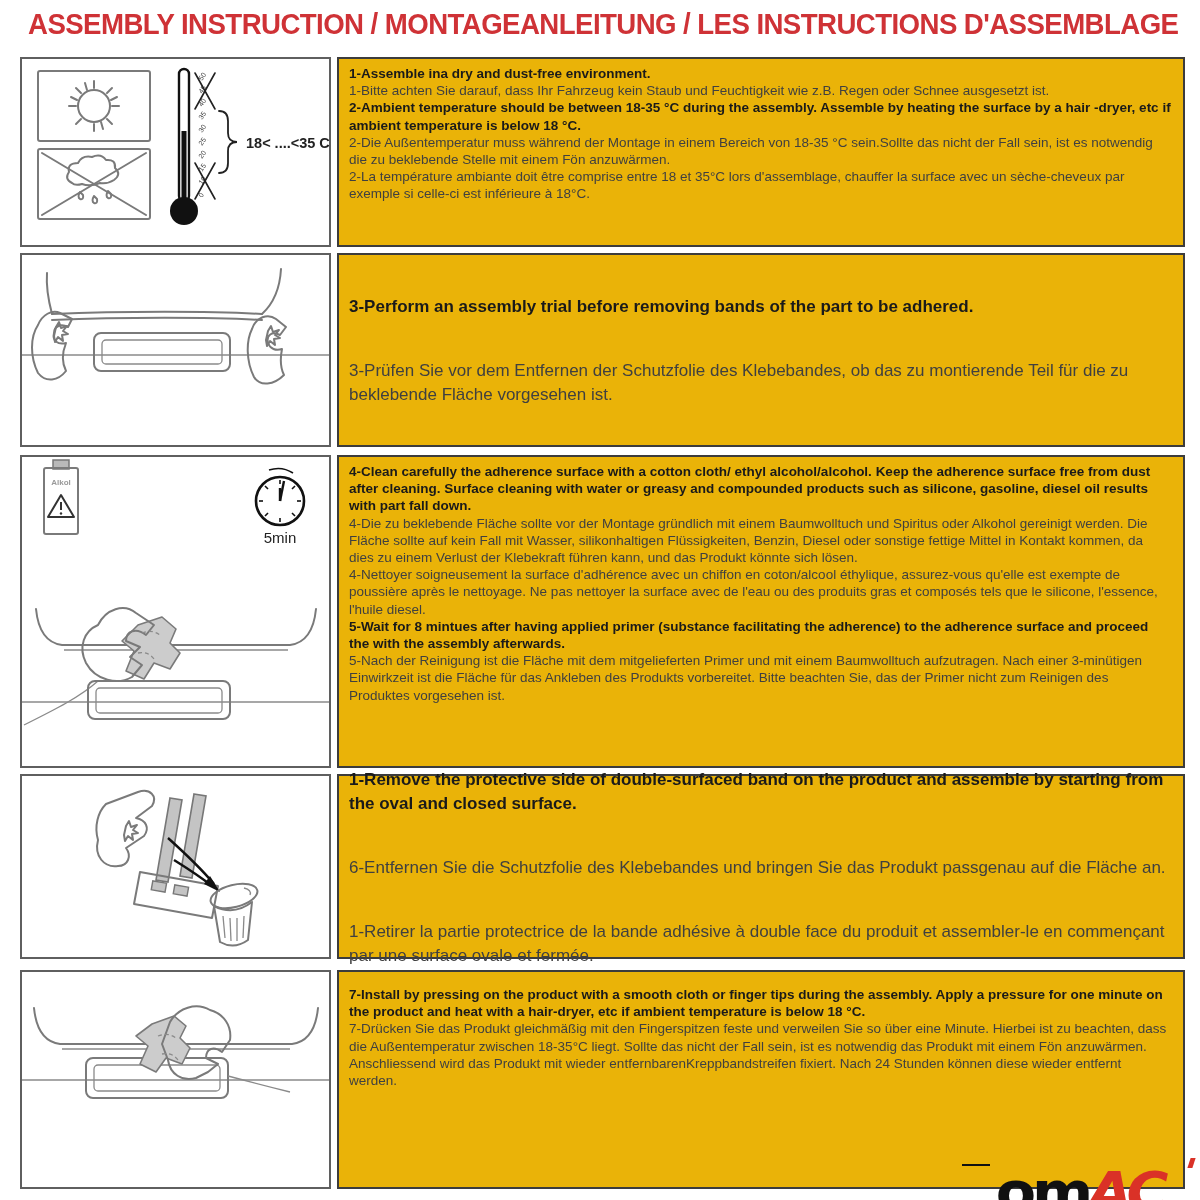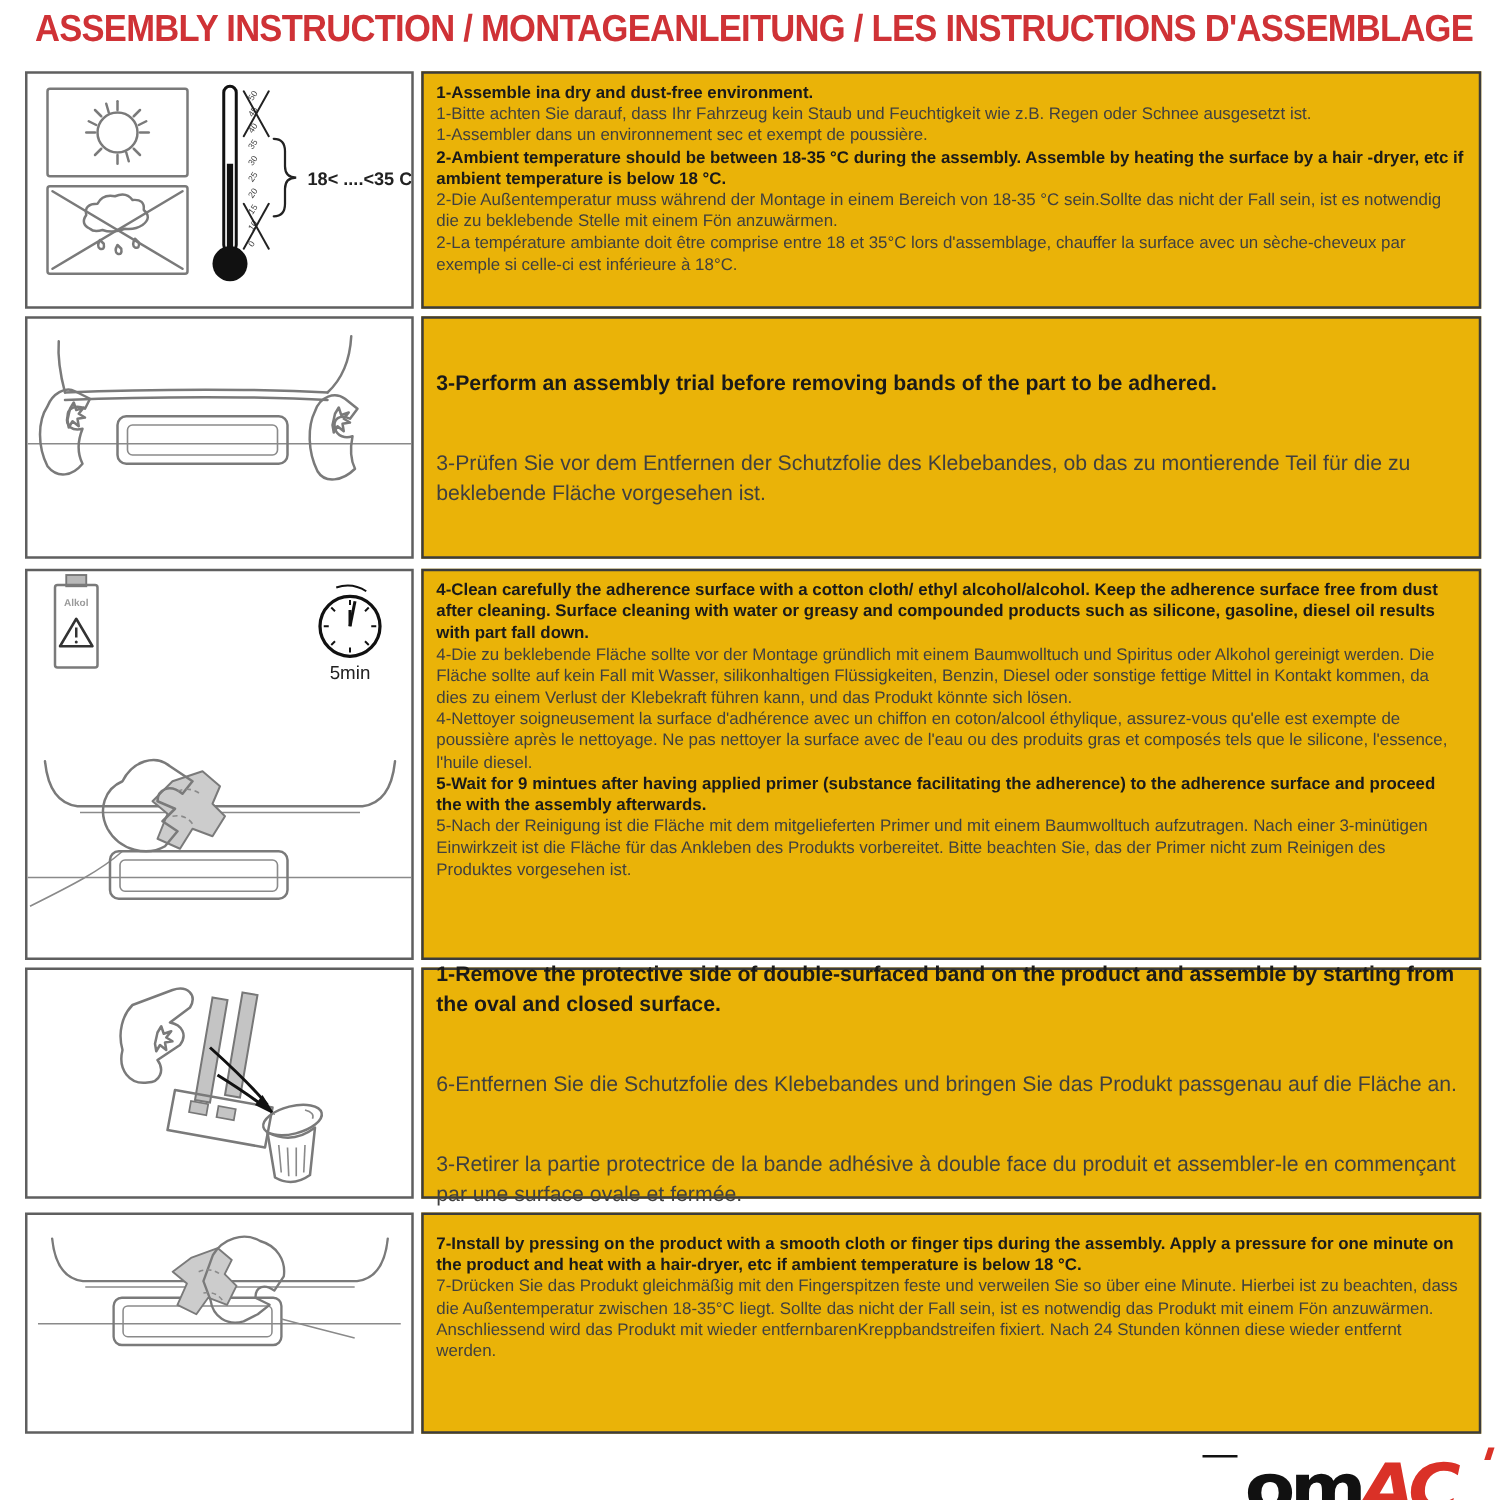--- a/index.html
+++ b/index.html
@@ -30,21 +30,21 @@
   .bold{font-weight:bold;color:#1a1a1a;}
   .normal{color:#404040;}
   .gap{margin-top:17px;}
   .gap-sm{margin-top:9px;}
   .pad-top{padding-top:14px;}
   
   #row1{top:57px;height:190px;}
   #row2{top:253px;height:194px;}
   #row3{top:455px;height:313px;}
   #row4{top:774px;height:185px;}
-  #row5{top:970px;height:177px;}
+  #row5{top:970px;height:219px;}
   
   .logo{
     position:absolute;left:962px;top:1164px;width:232px;height:66px;
     display:flex;align-items:flex-start;
   }
   .logo-dash{width:28px;height:0;border-top:2px solid #111;margin-right:8px;}
   .logo-om{
     font-family:"DejaVu Sans", sans-serif;font-weight:900;font-size:56px;
     line-height:56px;letter-spacing:-4px;color:#111;transform:scale(1.05,0.95);
   }
@@ -124,21 +124,20 @@
             <line x1="193" y1="104" x2="173" y2="140"></line>
         </g>
         <path class="dark" stroke-width="1.8" d="M197,52 q9,0 9,10 l0,12 q0,9 9,9 q-9,0 -9,9 l0,12 q0,10 -9,10"></path>
         <text x="224" y="89" font-size="14.5" font-weight="bold" fill="#222">18&lt; ....&lt;35 C</text>
       </g>
     </svg>
   </div>
   <div class="text-box">
     <p class="para small bold">1-Assemble ina dry and dust-free environment.</p>
     <p class="para small normal">1-Bitte achten Sie darauf, dass Ihr Fahrzeug kein Staub und Feuchtigkeit wie z.B. Regen oder Schnee ausgesetzt ist.</p>
-    <p class="para small normal">1-Assembler dans un environnement sec et exempt de poussière.</p>
     <p class="para small bold gap">2-Ambient temperature should be between 18-35 °C  during the assembly. Assemble by heating the surface by a hair -dryer, etc if ambient temperature is below 18 °C.</p>
     <p class="para small normal">2-Die Außentemperatur muss während der Montage in einem Bereich von 18-35 °C  sein.Sollte das nicht der Fall sein, ist es notwendig die zu beklebende Stelle mit einem Fön anzuwärmen.</p>
     <p class="para small normal">2-La température ambiante doit être comprise entre 18 et 35°C lors d'assemblage, chauffer la surface avec un sèche-cheveux par exemple si celle-ci est inférieure à 18°C.</p>
   </div>
 </div>
 
 <div class="row" id="row2">
   <div class="illu-box">
     <svg viewBox="0 0 307 190">
       <line x1="0" y1="100" x2="307" y2="100" class="thin"></line>
@@ -216,21 +215,21 @@
         <path class="cloth" d="M116,168 L140,160 L154,172 L148,186 L158,196 L148,212 L132,206 L122,222 L104,214 L112,194 L100,184 Z"></path>
         <path class="ln" fill="#fff" d="M64,206 C56,190 62,174 76,168 C84,152 102,146 114,156 L132,168 L124,178 C114,170 104,174 104,184 L118,190 L108,200 L120,208 L110,220 C96,228 74,224 64,206 Z"></path>
         <path class="thin" stroke-dasharray="4 3" d="M120,176 q10,-4 18,2 M116,196 q10,-2 16,6"></path>
       </g>
     </svg>
   </div>
   <div class="text-box">
     <p class="para small bold">4-Clean carefully the adherence surface with a cotton cloth/ ethyl alcohol/alcohol. Keep the adherence surface free from dust after cleaning. Surface cleaning with water or greasy and compounded products such as silicone, gasoline, diesel oil results with part fall down.</p>
     <p class="para small normal">4-Die zu beklebende Fläche sollte vor der Montage gründlich mit einem Baumwolltuch und Spiritus oder Alkohol gereinigt werden. Die Fläche sollte auf kein Fall mit Wasser, silikonhaltigen Flüssigkeiten, Benzin, Diesel oder sonstige fettige Mittel in Kontakt kommen, da dies zu einem Verlust der Klebekraft führen kann, und das Produkt könnte sich lösen.</p>
     <p class="para small normal">4-Nettoyer soigneusement la surface d'adhérence avec un chiffon en coton/alcool éthylique, assurez-vous qu'elle est exempte de poussière après le nettoyage. Ne pas nettoyer la surface avec de l'eau ou des produits gras et composés tels que le silicone, l'essence, l'huile diesel.</p>
-    <p class="para small bold gap-sm">5-Wait for 9 mintues after having applied primer (substance facilitating the adherence) to the adherence surface and proceed the with the assembly afterwards.</p>
+    <p class="para small bold gap-sm">5-Wait for 8 mintues after having applied primer (substance facilitating the adherence) to the adherence surface and proceed the with the assembly afterwards.</p>
     <p class="para small normal">5-Nach der Reinigung ist die Fläche mit dem mitgelieferten Primer und mit einem Baumwolltuch aufzutragen. Nach einer 3-minütigen Einwirkzeit ist die Fläche für das Ankleben des Produkts vorbereitet. Bitte beachten Sie, das der Primer nicht zum Reinigen des Produktes vorgesehen ist.</p>
   </div>
 </div>
 
 <div class="row" id="row4">
   <div class="illu-box">
     <svg viewBox="0 0 307 181">
 
       <g>
         <polygon points="148,22 160,24 146,106 134,104" fill="#c4c4c4" stroke="#777" stroke-width="1.6"></polygon>
@@ -260,21 +259,21 @@
             <line x1="208" y1="142" x2="209" y2="165"></line>
           <line x1="215" y1="142" x2="215" y2="165"></line>
             <line x1="222" y1="140" x2="221" y2="162"></line>
         </g>
       </g>
     </svg>
   </div>
   <div class="text-box center">
     <p class="para large bold">1-Remove the protective side of double-surfaced band on the product and assemble by starting from the oval and closed surface.</p>
     <p class="para large normal">6-Entfernen Sie die Schutzfolie des Klebebandes und bringen Sie das Produkt passgenau auf die Fläche an.</p>
-    <p class="para large normal">3-Retirer la partie protectrice de la bande adhésive à double face du produit et assembler-le en commençant par une surface ovale et fermée.</p>
+    <p class="para large normal">1-Retirer la partie protectrice de la bande adhésive à double face du produit et assembler-le en commençant par une surface ovale et fermée.</p>
   </div>
 </div>
 
 <div class="row" id="row5">
   <div class="illu-box">
     <svg viewBox="0 0 307 183">
       <g>
         <path class="ln" d="M12,20 C14,40 22,54 38,56 L270,56 C286,54 294,40 296,20"></path>
         <path class="thin" d="M40,61 L268,61"></path>
         <line x1="0" y1="92" x2="307" y2="92" class="thin"></line>

